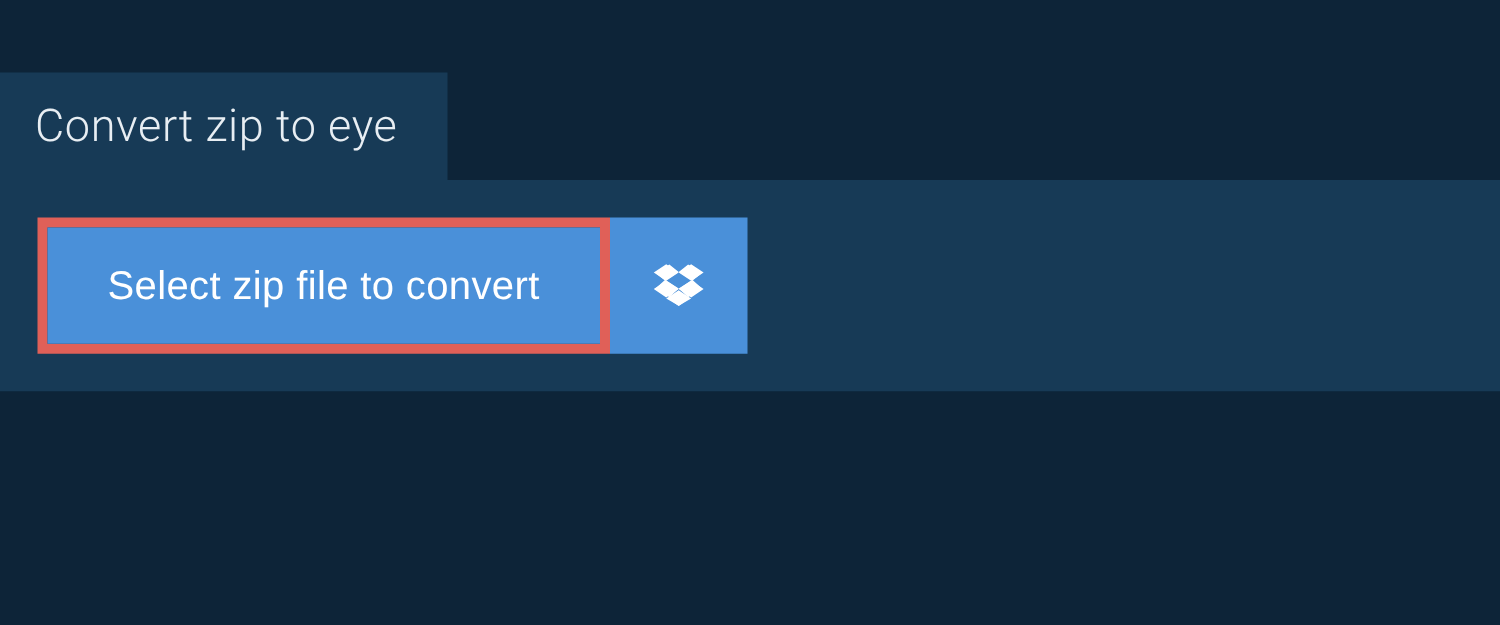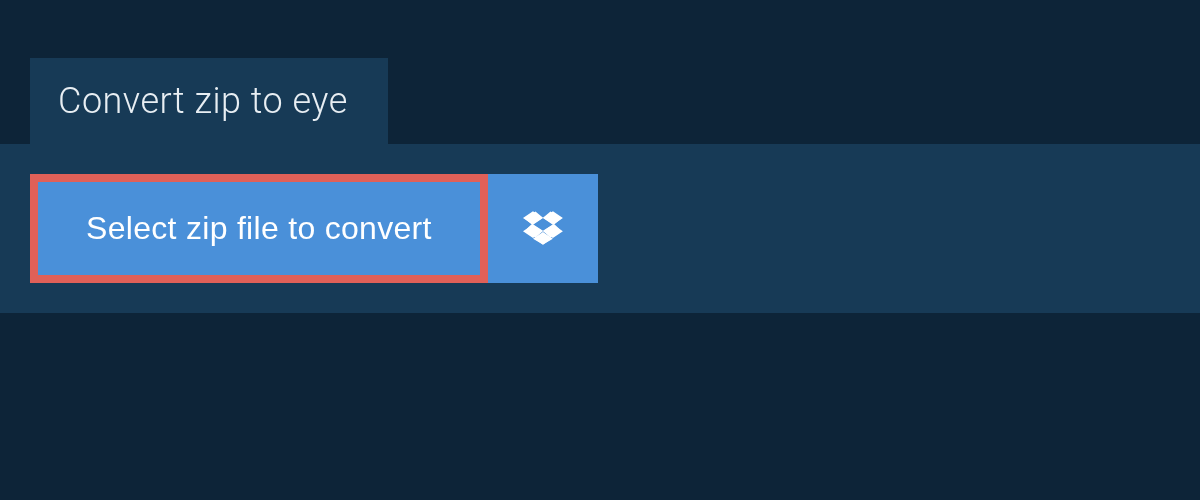--- a/index.html
+++ b/index.html
@@ -10,21 +10,20 @@
     body {
       width: 1200px;
       height: 500px;
       background: #0d2438;
       font-family: -apple-system, BlinkMacSystemFont, "Segoe UI", Roboto, Helvetica, Arial, sans-serif;
       font-weight: 300;
       overflow: hidden;
     }
     .tab-container {
       padding-top: 58px;
-      padding-left: 30px;
     }
     .tab {
       display: inline-block;
       background: #173a56;
       color: #e8eef3;
       font-size: 36px;
       font-weight: 300;
       padding: 22px 40px 22px 28px;
       letter-spacing: 0.5px;
     }

